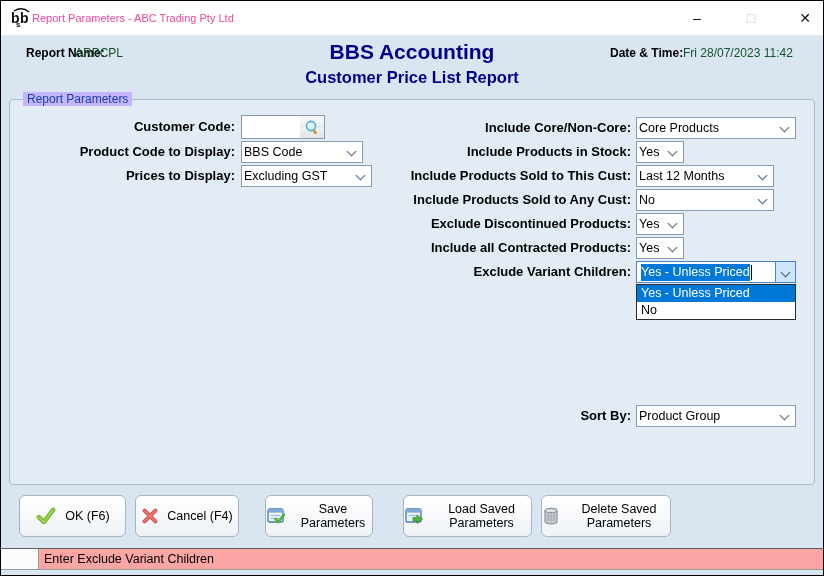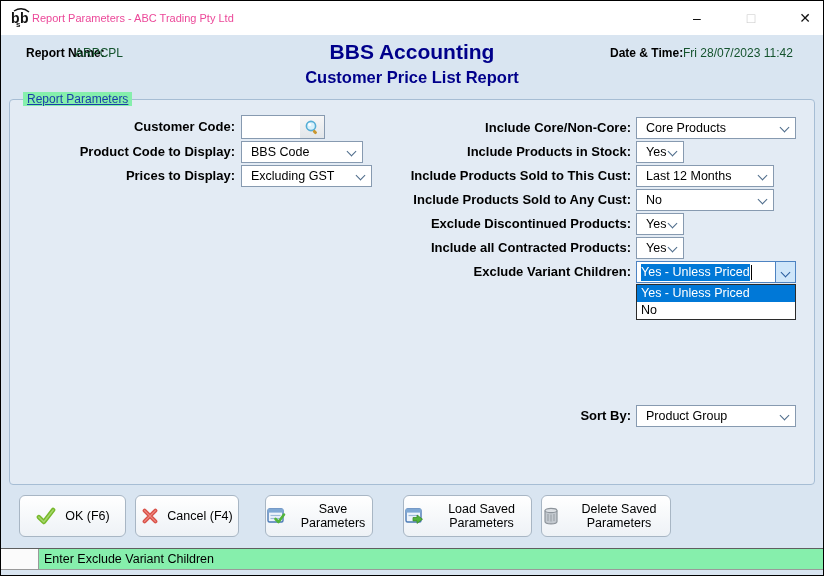--- a/index.html
+++ b/index.html
@@ -15,24 +15,24 @@
   #win-controls { position:absolute; right:8px; top:0; height:34px; display:flex; align-items:center; gap:34px; }
   .win-btn { font-size:14px; line-height:34px; width:20px; text-align:center; color:#111; cursor:default; }
   .win-btn.disabled { color:#c9c9c9; }
   
   .hdr-label { position:absolute; font-size:12px; font-weight:bold; color:#000;padding-left:13px; }
   .hdr-value { position:absolute; font-size:12px; color:#14532d; }
   #app-title { position:absolute; left:0; top:39px; width:100%; text-align:center; font-size:21px; font-weight:bold; color:#00008B; }
   #report-title { position:absolute; left:0; top:67px; width:100%; text-align:center; font-size:16.5px; font-weight:bold; color:#00008B; }
   
   #groupbox { position:absolute; left:8px; top:98px; width:806px; height:386px; border:1px solid #a6bdd4; border-radius:4px; background:#e3ebf4; }
-  #group-label { position:absolute; left:22px; top:91px; padding:0 4px; background:#86efac; font-size:12px; color:#1b3ea9;text-decoration:underline; }
+  #group-label { position:absolute; left:22px; top:91px; padding:0 4px; background:#c4b5fd; font-size:12px; color:#1b3ea9; }
   
   .flabel { position:absolute; height:22px; line-height:22px; font-size:13px; font-weight:bold; color:#000; text-align:right; }
-  .ctrl { position:absolute; height:22px; background:#fff; border:1px solid #879ab0; font-size:12.5px; color:#000; display:flex; align-items:center; padding-left:9px; }
+  .ctrl { position:absolute; height:22px; background:#fff; border:1px solid #879ab0; font-size:12.5px; color:#000; display:flex; align-items:center; padding-left:2px; }
   .chev { width:7px; height:7px; border-right:1.6px solid #4d6b8a; border-bottom:1.6px solid #4d6b8a; transform:rotate(45deg); position:absolute; right:7px; top:6px; }
   
   #cust-input { position:absolute; left:240px; top:114px; width:84px; height:24px; background:#fff; border:1px solid #879ab0; display:flex; }
   #cust-text { flex:1; }
   #mag-btn { width:24px; height:100%; background:linear-gradient(#f7f7f7,#e2e6ea); display:flex; align-items:center; justify-content:center; }
   
   #combo-open { position:absolute; left:635px; top:260px; width:160px; height:22px; background:#fff; border:1px solid #4d83c2; display:flex; }
   #combo-text { flex:1; display:flex; align-items:center; padding-left:4px; font-size:12.5px; overflow:hidden; white-space:nowrap; }
   #combo-sel { background:#0078d7; color:#fff; padding:1px 0 2px 0; }
   #caret { width:1px; height:15px; background:#000; margin-left:1px; }
@@ -40,21 +40,21 @@
   #combo-arrow .chev { border-color:#2a5d9e; right:6px; top:7px; }
   #dd-list { position:absolute; left:635px; top:283px; width:160px; background:#fff; border:1px solid #2b2b2b; z-index:5; }
   .dd-item { height:17px; line-height:17px; font-size:12.5px; padding:0 4px; white-space:nowrap; overflow:hidden; }
   .dd-item.selected { background:#0078d7; color:#fff; }
   
   .btn { position:absolute; top:494px; height:42px; border:1px solid #a8b6c4; border-radius:6px;
          background:linear-gradient(#ffffff,#eef2f6); display:flex; align-items:center; justify-content:center;
          gap:8px; font-size:12.5px; color:#000; text-align:center; line-height:1.15; cursor:default; }
   .btn svg { flex:0 0 auto; }
   
-  #statusbar { position:absolute; left:0; bottom:5px; width:100%; height:22px; background:#86efac; border-top:1px solid #5f5f5f; border-bottom:1px solid #9a9a9a; display:flex; }
+  #statusbar { position:absolute; left:0; bottom:5px; width:100%; height:22px; background:#fca5a5; border-top:1px solid #5f5f5f; border-bottom:1px solid #9a9a9a; display:flex; }
   #status-cell { width:38px; background:#fbfbfb; border-right:1px solid #9a9a9a; }
   #status-msg { line-height:20px; font-size:12.5px; padding-left:5px; color:#000; }
 </style>
 </head>
 <body>
 
 <div id="win">
 
   <div id="titlebar">
     <svg class="app-icon" viewBox="0 0 22 20">

